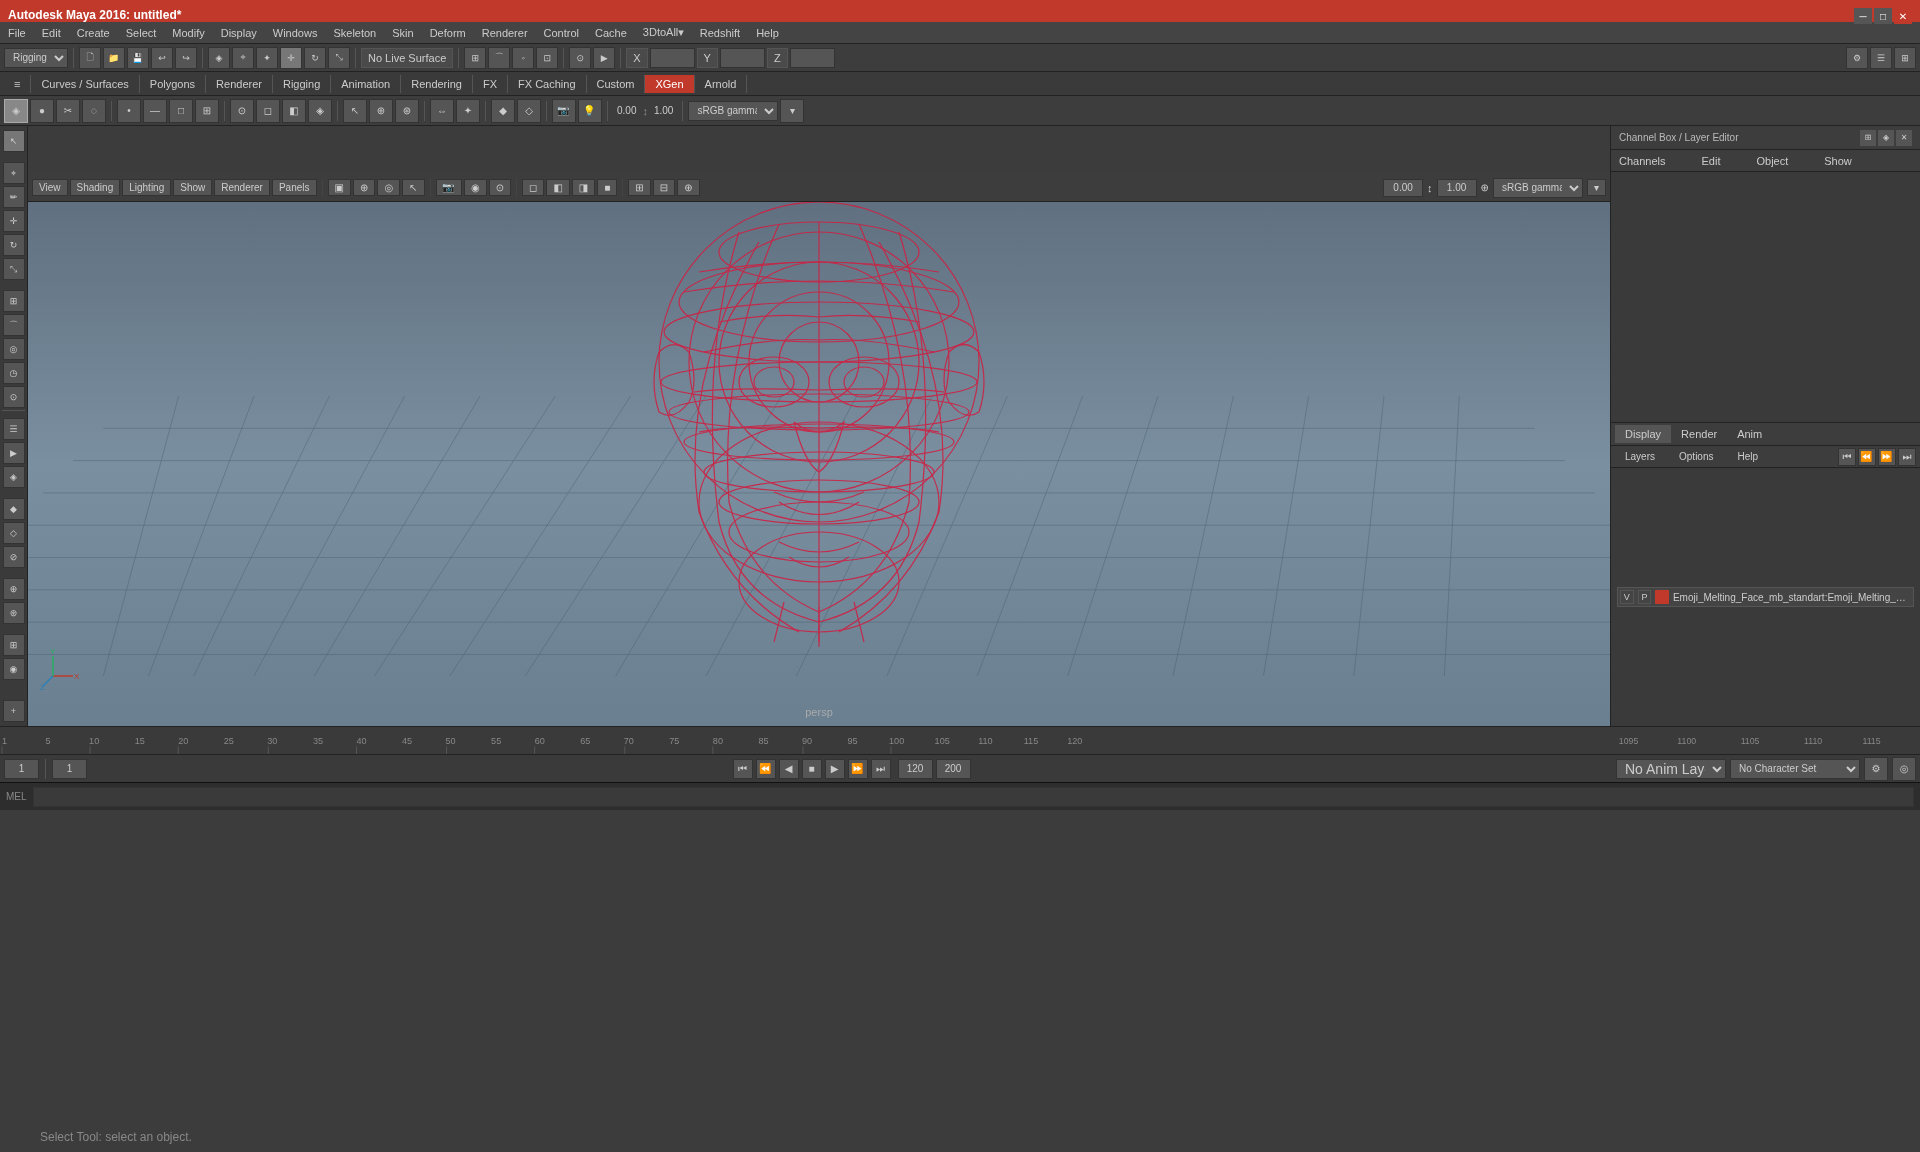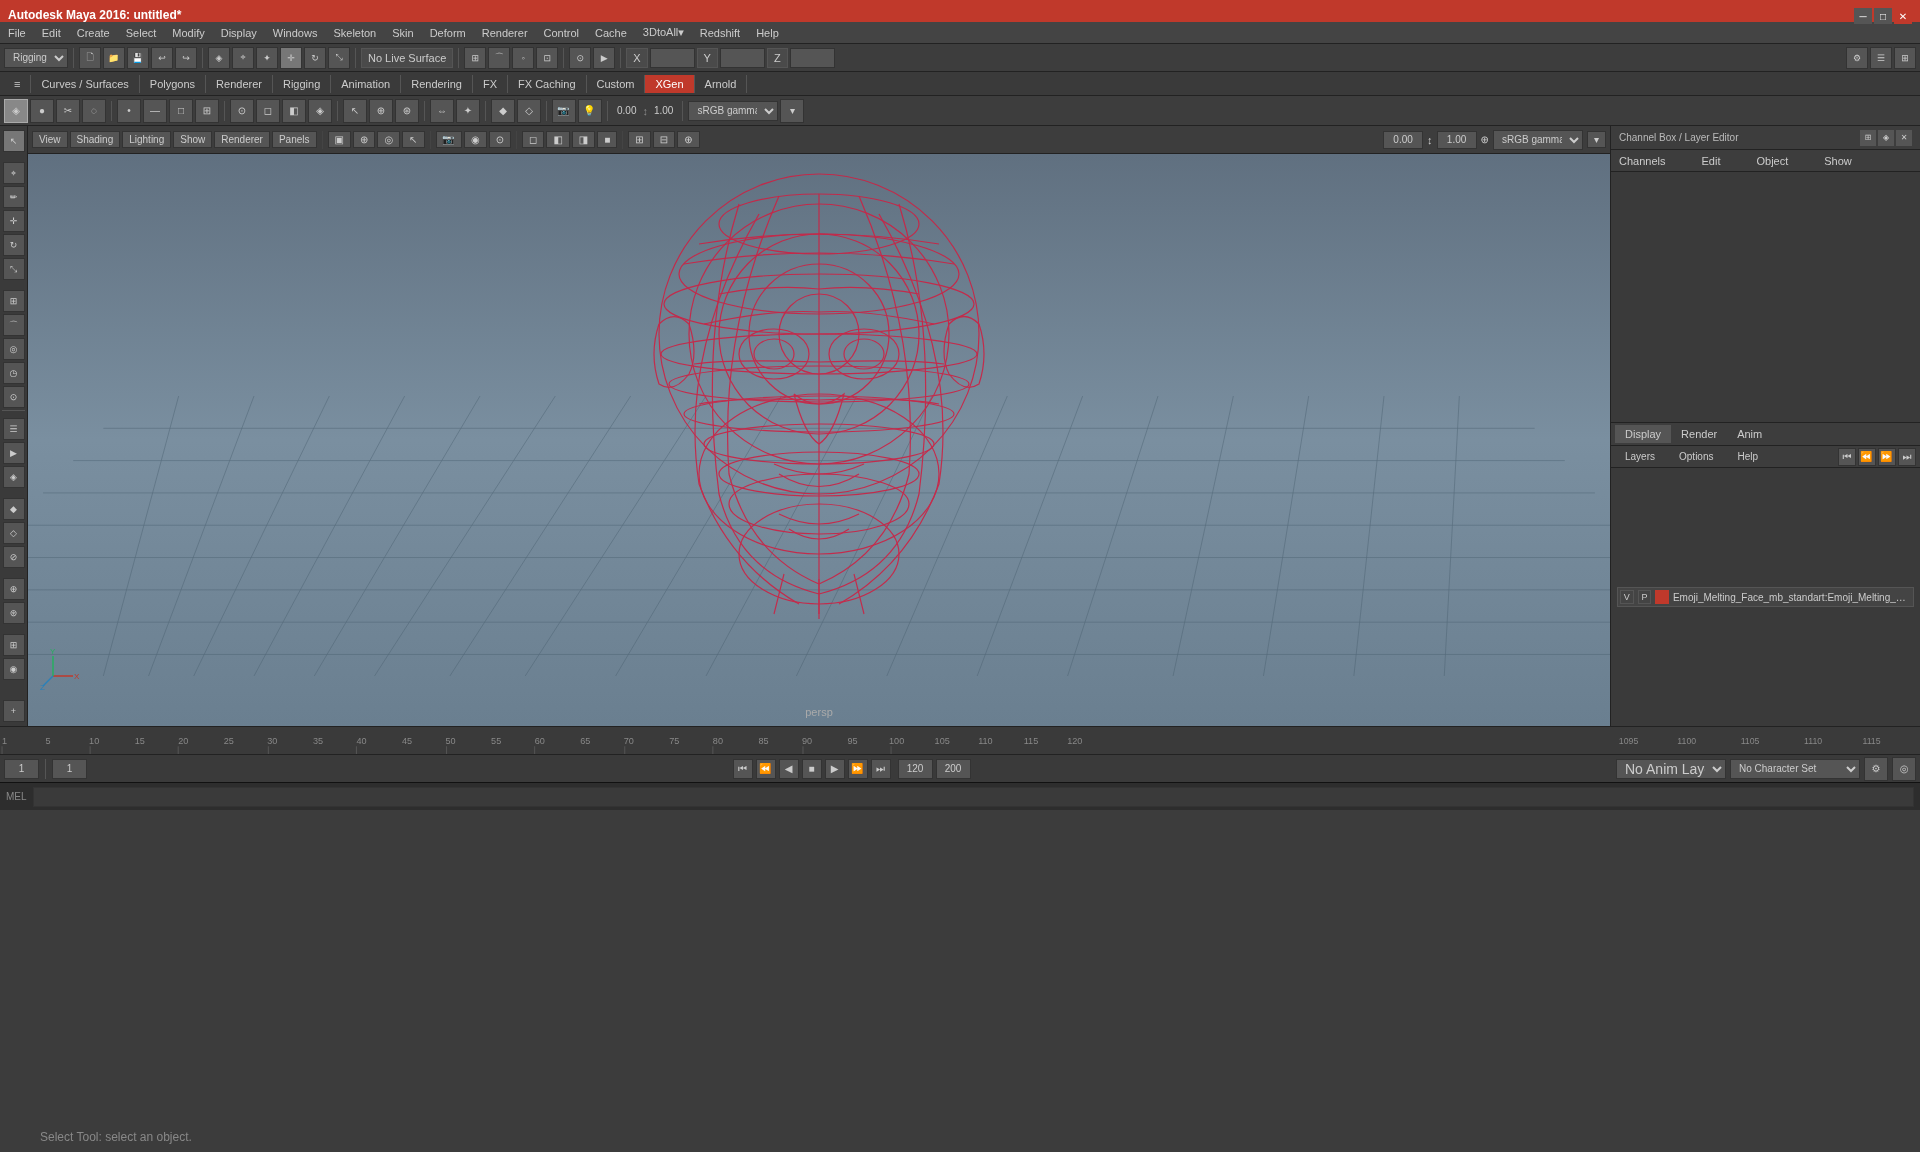--- a/index.html
+++ b/index.html
@@ -206,20 +206,21 @@
       flex-direction: column;
     }
     #viewport-toolbar {
       height: 28px;
       background: #3d3d3d;
       display: flex;
       align-items: center;
       padding: 0 4px;
       gap: 2px;
       border-bottom: 1px solid #222;
+      margin-top: 48px;
     }
     #viewport {
       flex: 1;
       background: linear-gradient(180deg, #607080 0%, #7a8fa0 50%, #6a7f90 100%);
       position: relative;
       overflow: hidden;
     }
 
     
     #grid-canvas {

